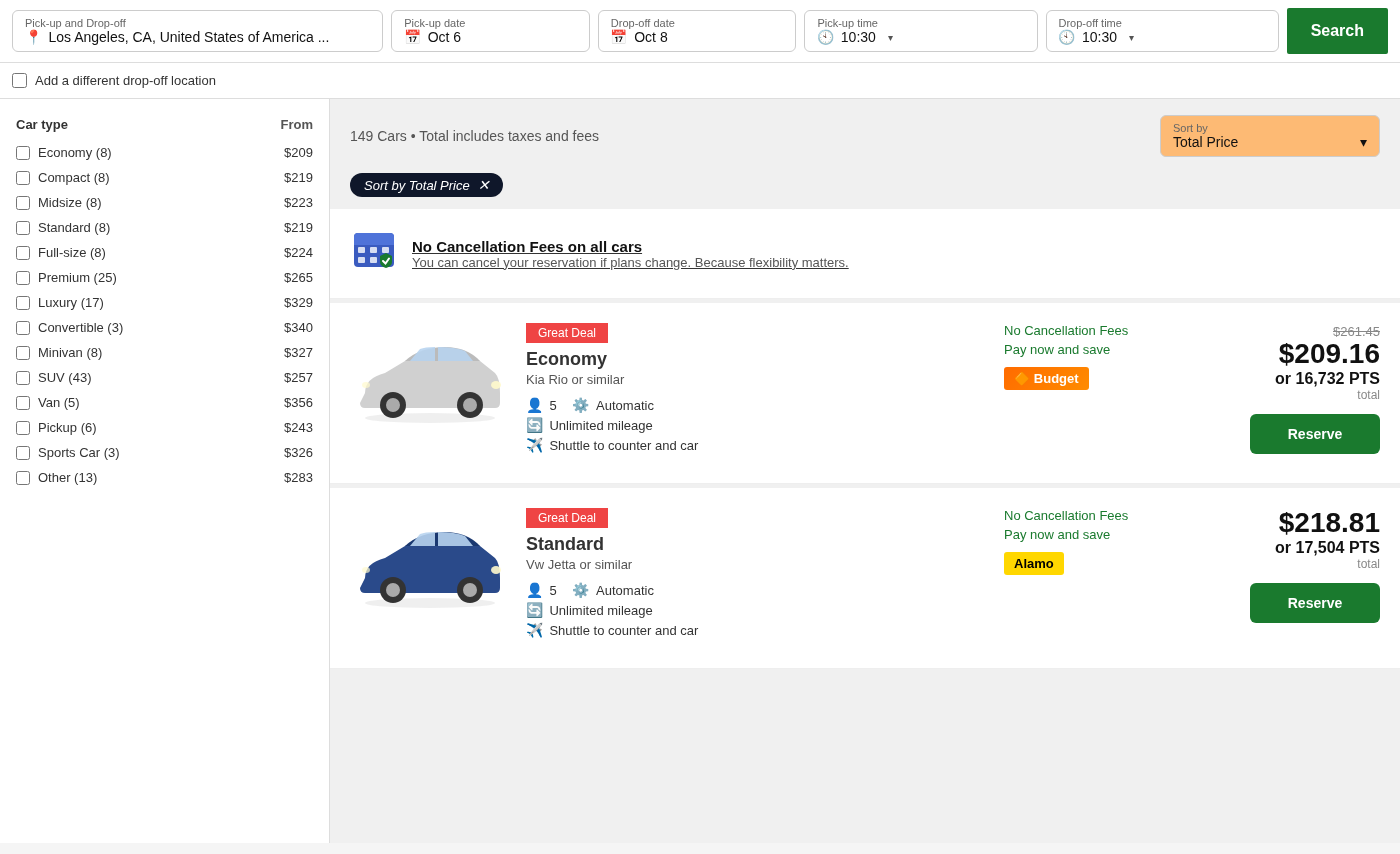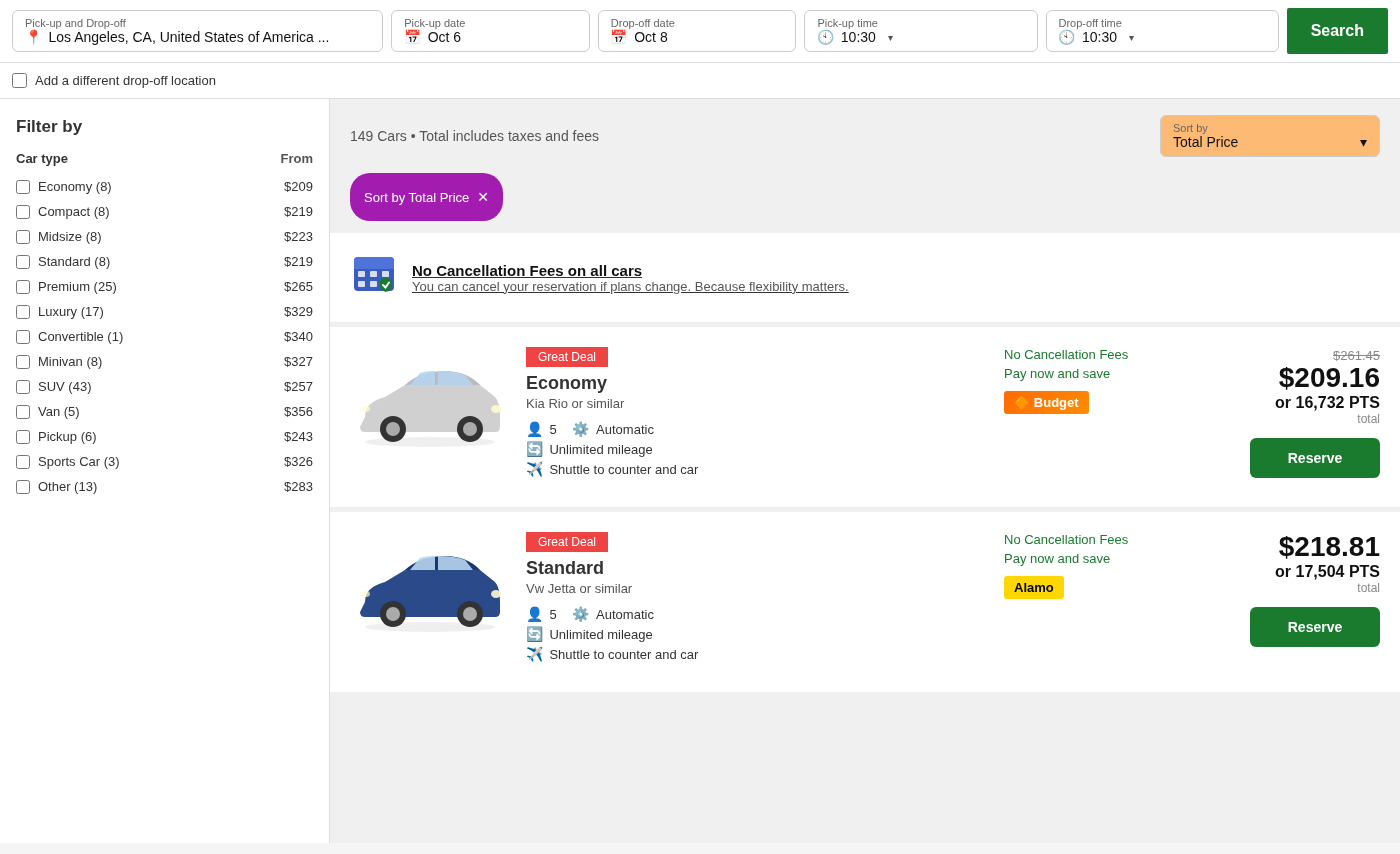--- a/index.html
+++ b/index.html
@@ -120,27 +120,28 @@
     }
     .sort-dropdown .sort-label { font-size: 11px; color: #666; }
     .sort-dropdown .sort-value { font-size: 14px; color: #111; display: flex; align-items: center; justify-content: space-between; }
     .active-filters {
       padding: 8px 20px 12px 20px;
       background: #f0f0f0;
     }
     .filter-tag {
       display: inline-flex;
       align-items: center;
-      background: #a21caf;
+      background: #0f172a;
       color: #fff;
       border-radius: 20px;
-      padding: 16px 14px;
+      padding: 4px 14px;
       font-size: 13px;
       gap: 8px;
       cursor: pointer;
+      font-style: italic;
     }
     .filter-tag .remove { font-size: 14px; cursor: pointer; }
 
     
     .no-cancel-banner {
       background: #fff;
       margin: 0 0 4px 0;
       padding: 16px 20px;
       display: flex;
       align-items: center;
@@ -274,21 +275,20 @@
 </div>
 
 <div class="sub-bar">
   <input type="checkbox" id="dropoff-cb" style="">
   <label for="dropoff-cb">Add a different drop-off location</label>
 </div>
 
 <div class="main-container">
 
   <div class="sidebar">
-    <h2>Filter by</h2>
     <div class="filter-section-title">
       <span>Car type</span>
       <span>From</span>
     </div>
     <div id="filter-list">
         <div class="filter-row">
     <input type="checkbox" style="">
     <span class="filter-label">Economy (8)</span>
     <span class="filter-price">$209</span>
   </div>
@@ -302,31 +302,36 @@
     <span class="filter-label">Midsize (8)</span>
     <span class="filter-price">$223</span>
   </div>
         <div class="filter-row">
     <input type="checkbox" style="">
     <span class="filter-label">Standard (8)</span>
     <span class="filter-price">$219</span>
   </div>
         <div class="filter-row">
     <input type="checkbox" style="">
+    <span class="filter-label">Full-size (8)</span>
+    <span class="filter-price">$224</span>
+  </div>
+        <div class="filter-row">
+    <input type="checkbox" style="">
     <span class="filter-label">Premium (25)</span>
     <span class="filter-price">$265</span>
   </div>
         <div class="filter-row">
     <input type="checkbox" style="">
     <span class="filter-label">Luxury (17)</span>
     <span class="filter-price">$329</span>
   </div>
         <div class="filter-row">
     <input type="checkbox" style="">
-    <span class="filter-label">Convertible (1)</span>
+    <span class="filter-label">Convertible (3)</span>
     <span class="filter-price">$340</span>
   </div>
         <div class="filter-row">
     <input type="checkbox" style="">
     <span class="filter-label">Minivan (8)</span>
     <span class="filter-price">$327</span>
   </div>
         <div class="filter-row">
     <input type="checkbox" style="">
     <span class="filter-label">SUV (43)</span>

